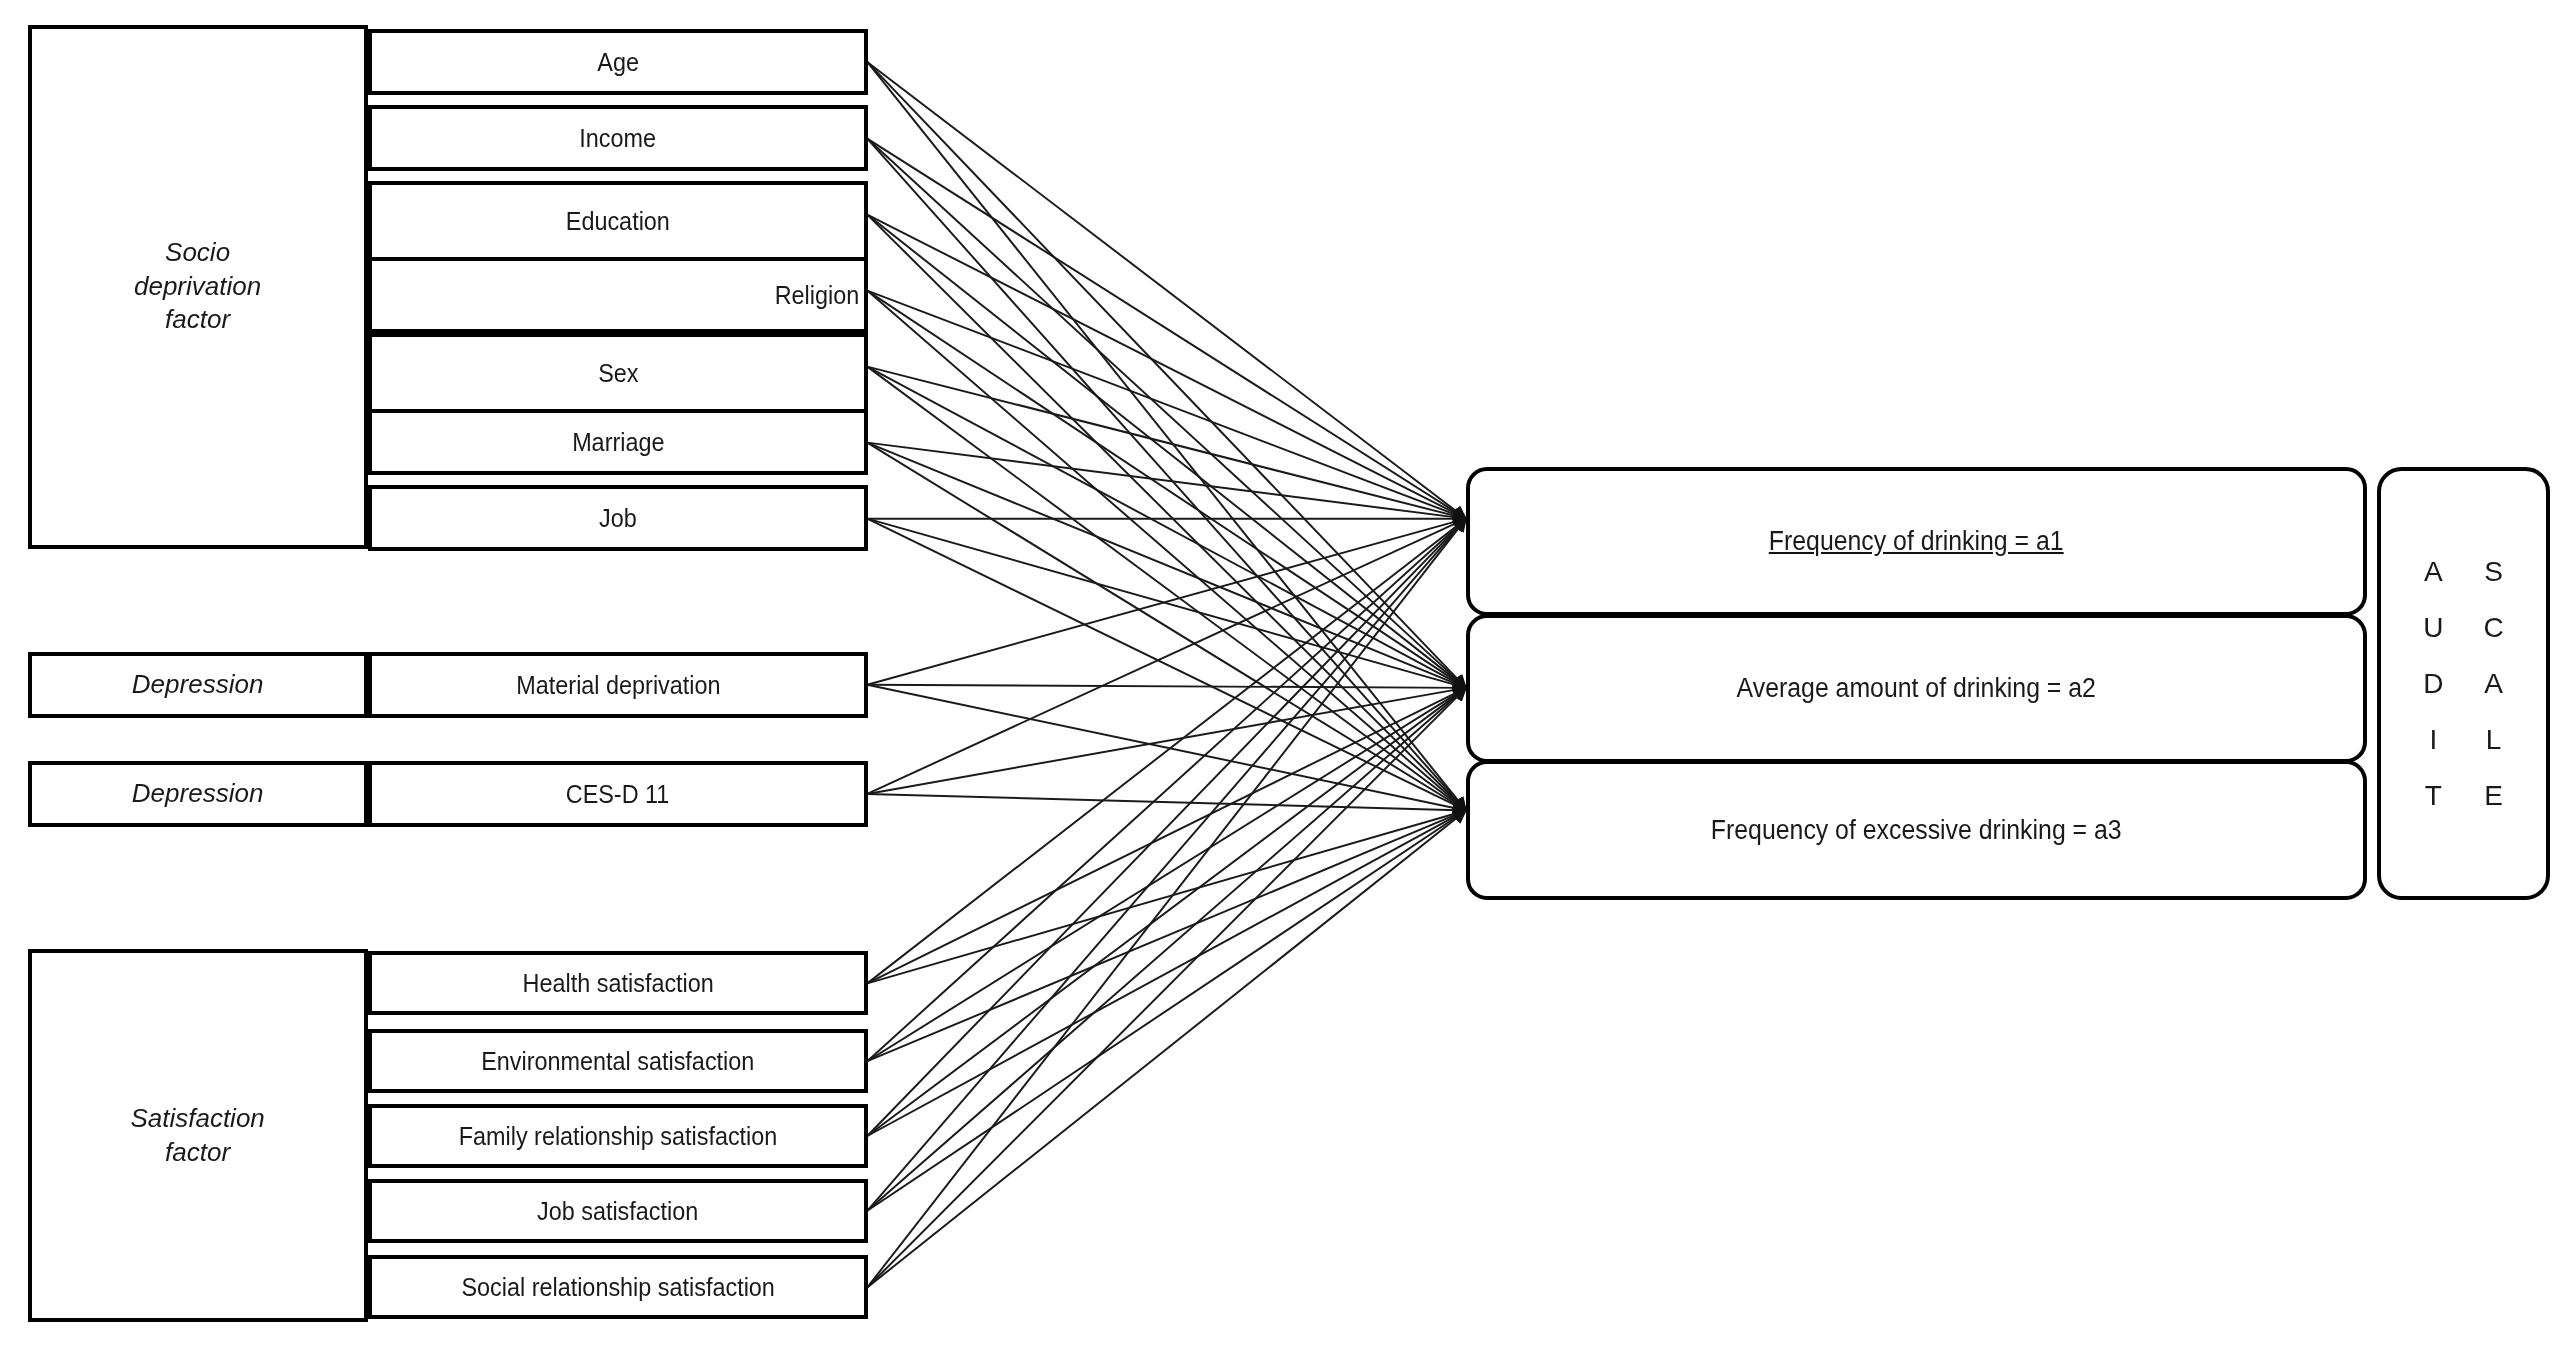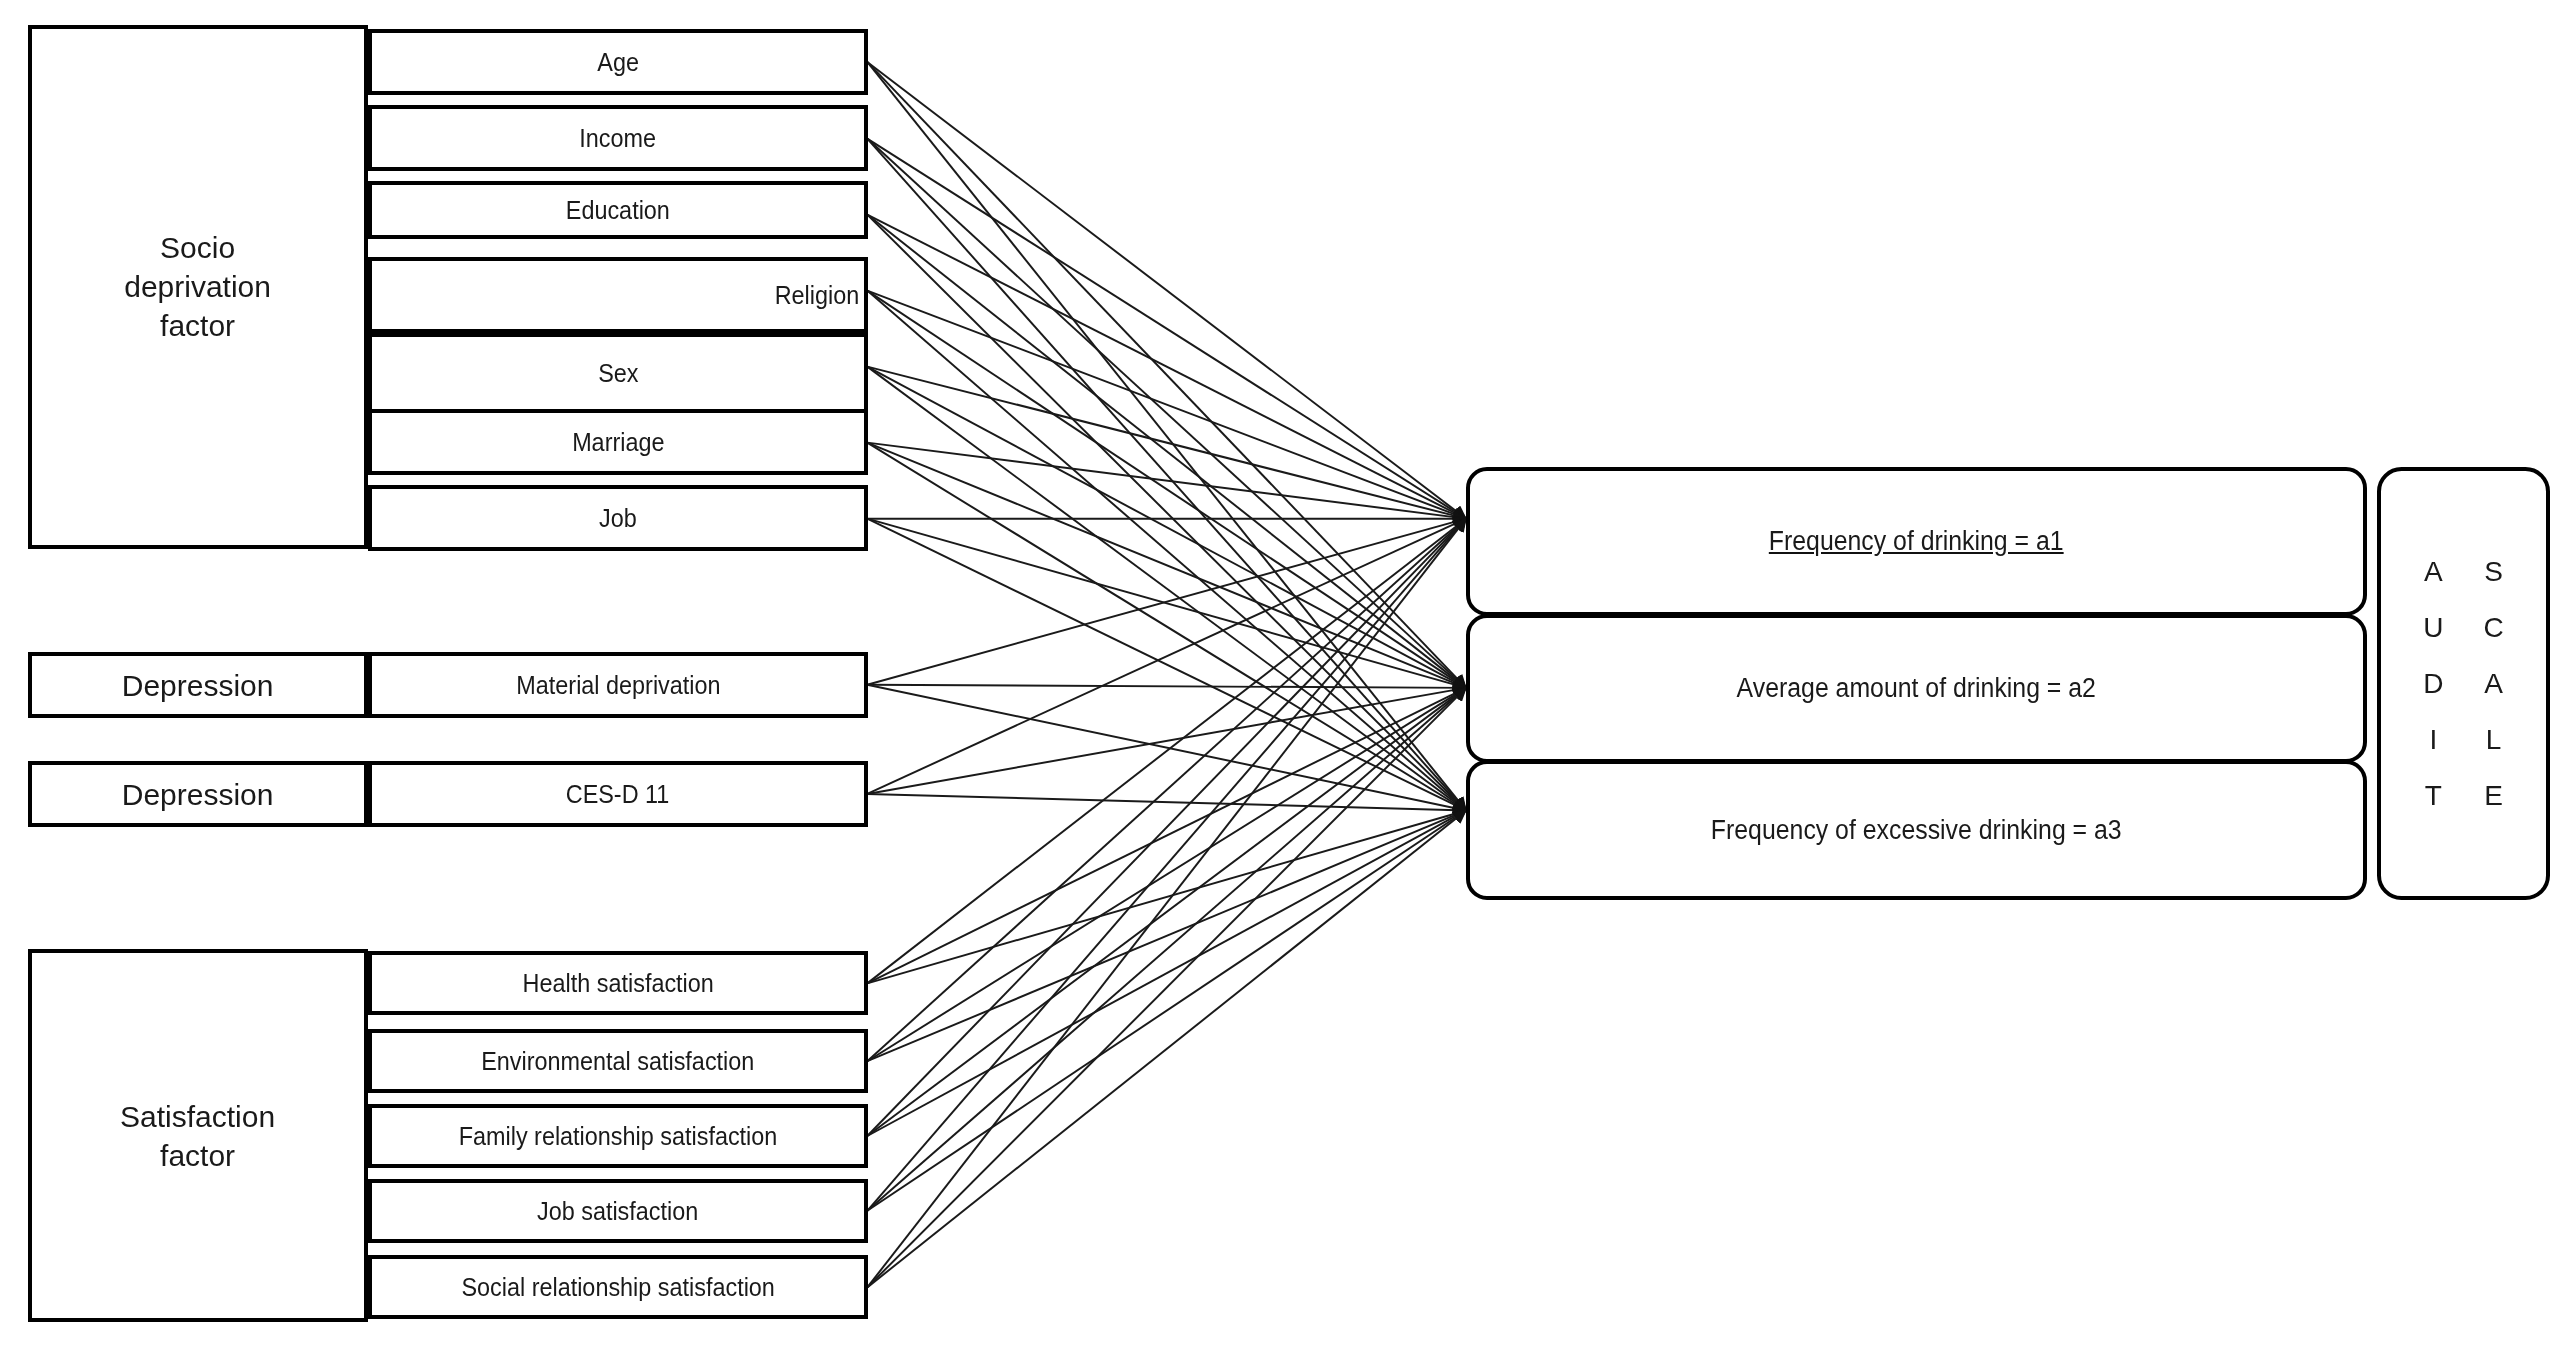--- a/index.html
+++ b/index.html
@@ -28,26 +28,27 @@
     border:4.3px solid #000000;
     background:#ffffff;
     z-index:2;
   }
   .grp-label{
     position:absolute;
     display:flex;
     align-items:center;
     justify-content:center;
     text-align:center;
-    font-size:30px;
+    font-size:26px;
     line-height:1.30;
     letter-spacing:0px;
     color:#1a1a1a;
     z-index:4;
     pointer-events:none;
+    font-style:italic;
   }
   .ind{
     position:absolute;
     box-sizing:border-box;
     border:4.3px solid #000000;
     background:#ffffff;
     display:flex;
     align-items:center;
     justify-content:center;
     z-index:3;
@@ -185,21 +186,21 @@
       <div>factor</div>
     </div>
   </div>
 
   <div class="ind" style="left:368px; top:29px; width:500px; height:66px;">
     <span>Age</span>
   </div>
   <div class="ind" style="left:368px; top:105px; width:500px; height:66px;">
     <span>Income</span>
   </div>
-  <div class="ind" style="left:368px; top:181px; width:500px; height:58px;text-align:center;">
+  <div class="ind" style="left:368px; top:181px; width:500px; height:80px;text-align:center;">
     <span>Education</span>
   </div>
   <div class="ind" style="left:368px; top:257px; width:500px; height:76px;justify-content:flex-end;">
     <span>Religion</span>
   </div>
   <div class="ind" style="left:368px; top:333px; width:500px; height:80px;">
     <span>Sex</span>
   </div>
   <div class="ind" style="left:368px; top:409px; width:500px; height:66px;">
     <span>Marriage</span>

